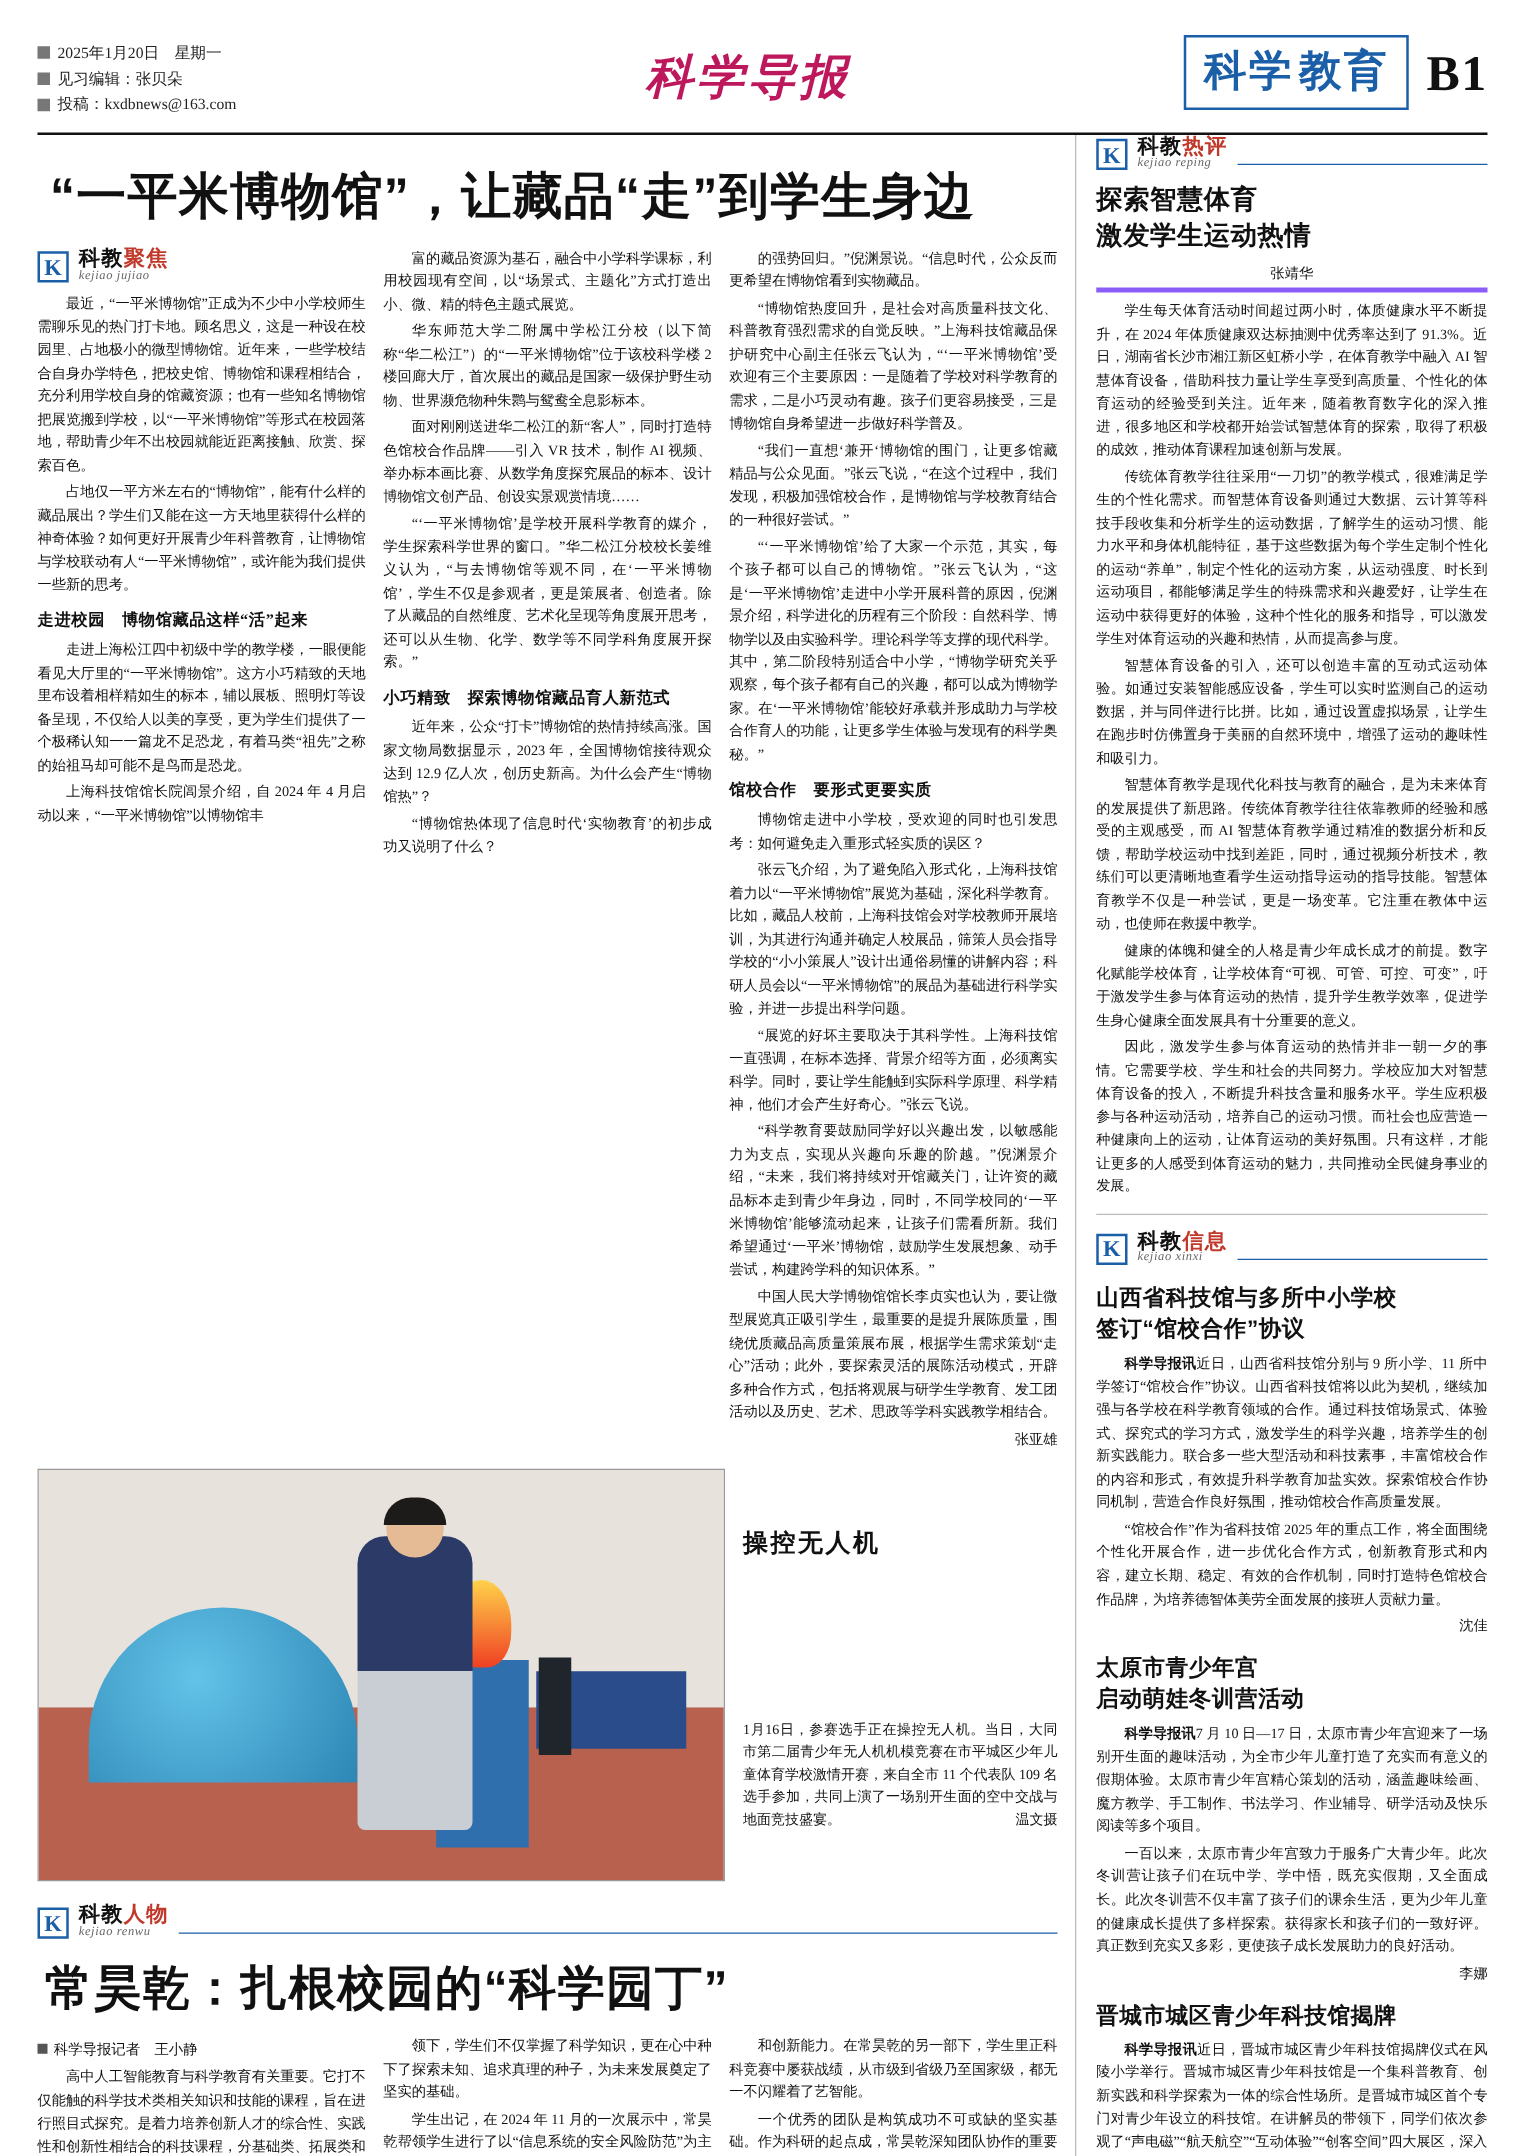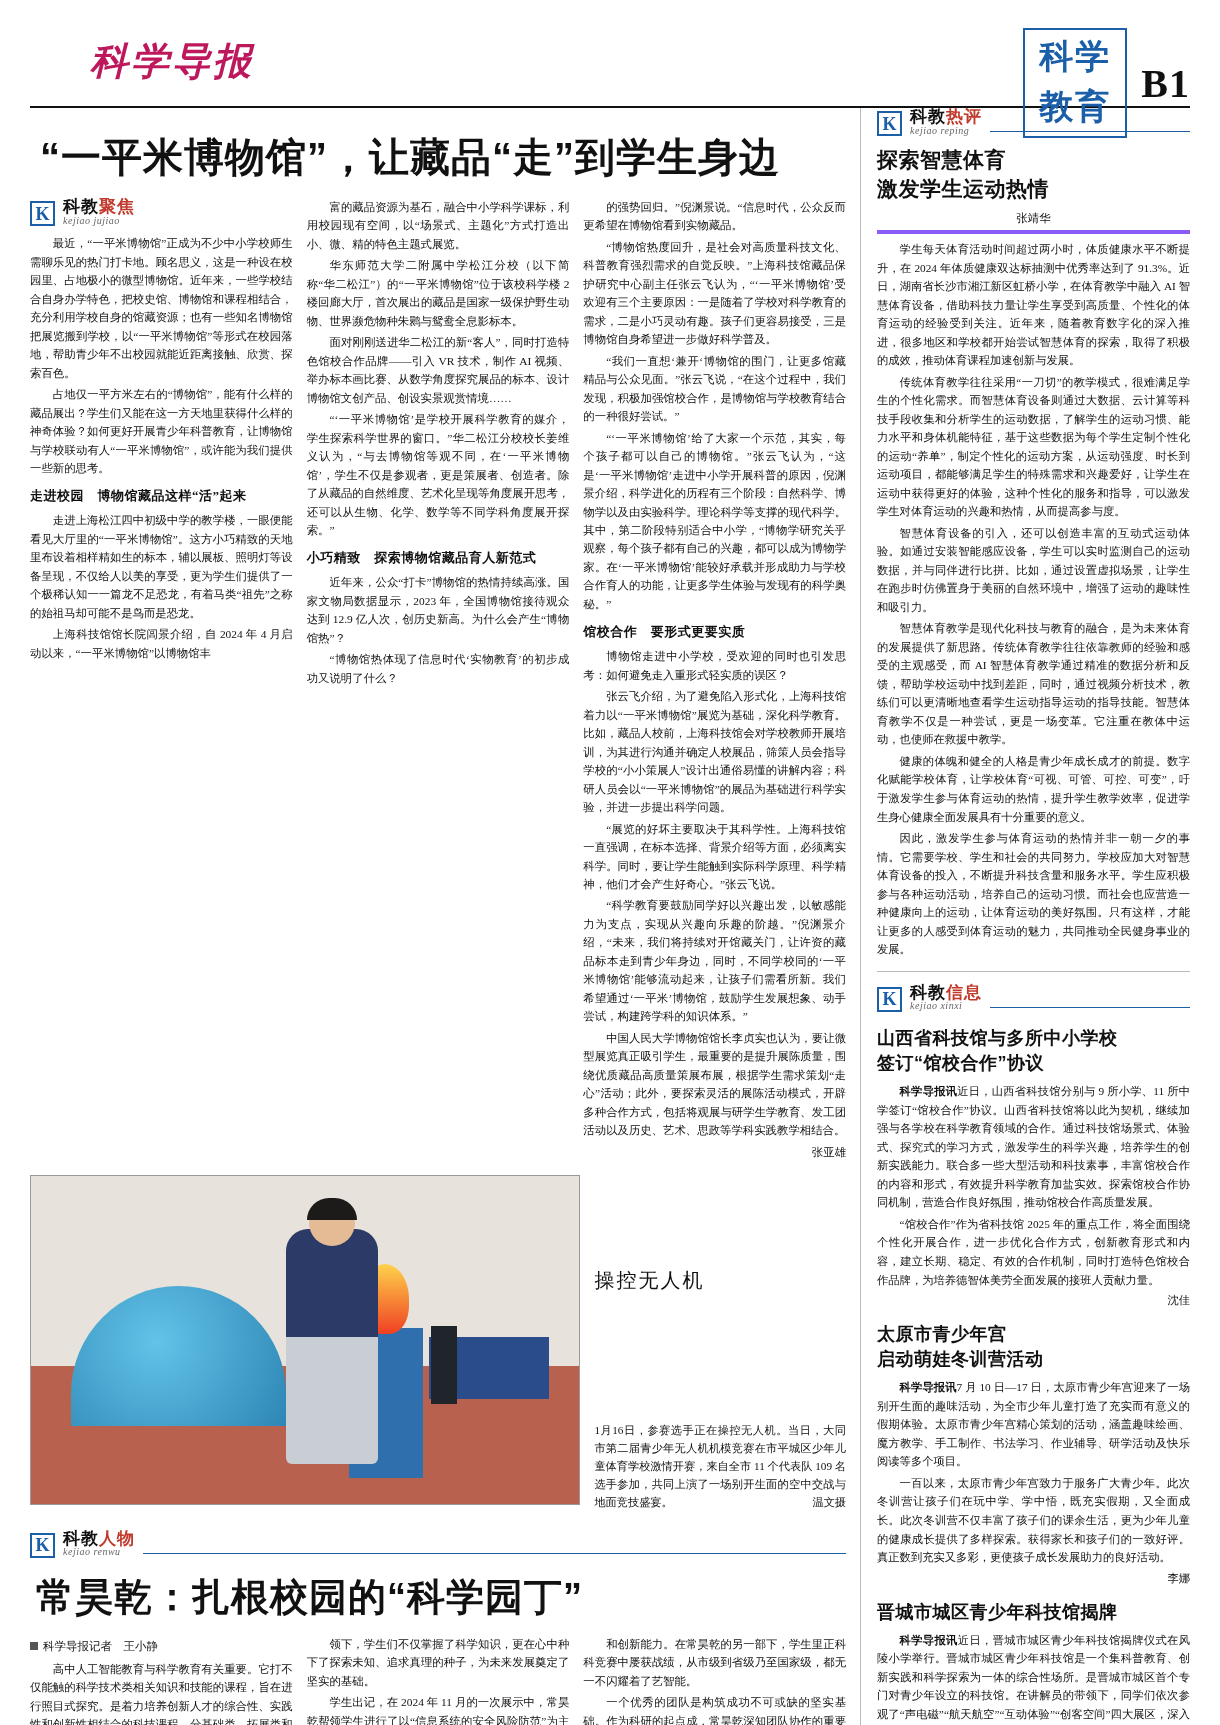--- a/index.html
+++ b/index.html
@@ -22,21 +22,21 @@
   .mh-center { flex:0 0 auto; margin-left:60px; padding-top:14px; }
   .kxdb {
     font-family:"Liberation Serif", serif;
     font-size:38px; font-weight:bold; letter-spacing:3px; color:#be185d;
     font-style:italic;
   }
   .mh-right { display:flex; align-items:center; gap:14px; padding-top:6px; }
   .sec-title-box {
     border:2px solid #1a5fa8;
     padding:4px 14px 6px 14px;
-    display:flex; align-items:center; gap:4px;flex-direction:column;
+    display:flex; align-items:center; gap:4px;
   }
   .sec-title { font-size:34px; font-weight:bold; color:#1a5fa8; letter-spacing:2px; }
   .page-no { font-size:40px; font-weight:bold; color:#111; letter-spacing:1px; }
 
   .rule-thick { border-top:2px solid #111; margin:6px 0 0 0; }
 
   
   .grid { display:flex; gap:0; }
   .col-left { width:830px; padding-right:14px; }
   .col-right { width:330px; padding-left:16px; border-left:1px solid #bbb; }
@@ -70,21 +70,21 @@
   .sub { font-size:13px; font-weight:bold; margin:8px 0 5px 0; letter-spacing:.5px;}
   .byline { font-size:11.5px; margin:4px 0 6px 0; }
   .byline .sq { display:inline-block; width:8px; height:8px; background:#555; margin-right:5px; }
   .sign { text-align:right; font-size:11.4px; margin-top:3px; }
 
   
   .photo-wrap { margin-top:14px; display:flex; gap:14px; }
   .photo { width:560px; height:330px; border:1px solid #999; position:relative; overflow:hidden;
            background:linear-gradient(#d9d2c8,#cfc6ba); }
   .cap-area { width:256px; position:relative; }
-  .cap-title { font-size:20px; font-weight:normal; margin-top:92px; letter-spacing:2px; }
+  .cap-title { font-size:20px; font-weight:bold; margin-top:46px; letter-spacing:2px; }
   .cap-text { font-size:11.2px; line-height:1.6; text-align:justify; margin-top:128px; }
   .cap-text .credit { float:right; }
 
   
   .person-head { margin-top:18px; }
   .person-title { font-size:38px; font-weight:bold; letter-spacing:1px; margin:14px 0 12px 6px;
                   font-family:"Liberation Sans", sans-serif;}
   .cols3b { display:flex; gap:14px; }
   .cols3b > div { width:33.33%; }
 
@@ -115,20 +115,34 @@
               background:linear-gradient(#ffd24a,#ef4023); border-radius:50% 50% 40% 40%; }
   .ph-board { position:absolute; right:30px; bottom:105px; width:120px; height:62px; background:#2a4c8a; }
   .ph-fig2  { position:absolute; right:122px; bottom:100px; width:26px; height:78px; background:#20242b; }
 </style>
 </head>
 <body>
 
 <div class="page">
 
   <div class="masthead">
+    <div class="mh-left">
+      <div>
+          <span class="mh-bar"></span>
+          <span>2025年1月20日　星期一</span>
+        </div>
+      <div>
+          <span class="mh-bar"></span>
+          <span>见习编辑：张贝朵</span>
+        </div>
+      <div>
+          <span class="mh-bar"></span>
+          <span>投稿：kxdbnews@163.com</span>
+        </div>
+    </div>
     <div class="mh-center">
       <div class="kxdb">科学导报</div>
     </div>
     <div class="mh-right">
       <div class="sec-title-box">
         <span class="sec-title">科学</span>
         <span class="sec-title ital">教育</span>
       </div>
       <div class="page-no">B1</div>
     </div>

